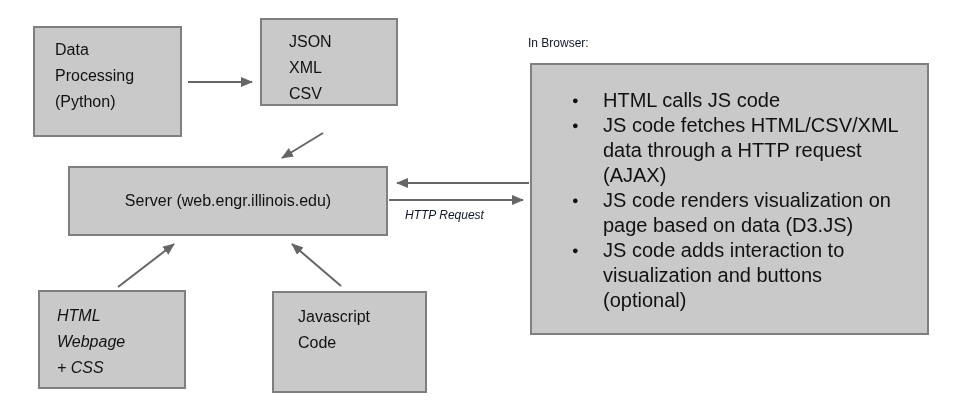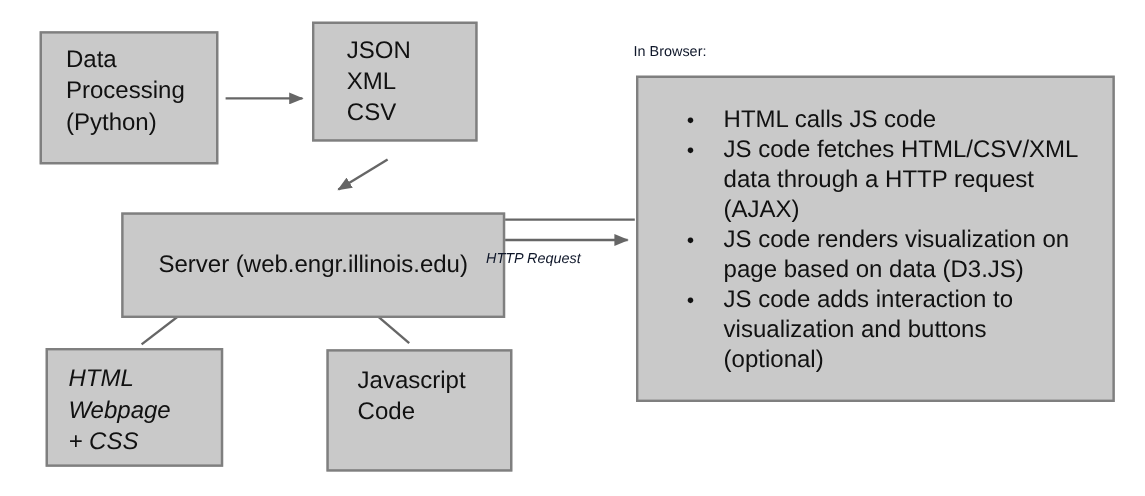--- a/index.html
+++ b/index.html
@@ -14,21 +14,21 @@
     height: 413px;
     background: #ffffff;
     overflow: hidden;
   }
   .box {
     position: absolute;
     background: #c9c9c9;
     border: 2px solid #7f7f7f;
     box-sizing: border-box;
     color: #111111;
-    font-size: 20px;
+    font-size: 16px;
     line-height: 26px;
     white-space: pre-line;
   }
   .floating-label {
     position: absolute;
     color: #0f172a;
     font-size: 12px;
     white-space: nowrap;
   }
   .arrow-layer {
@@ -80,25 +80,25 @@
     <line x1="529" y1="183" x2="397" y2="183" stroke="#666666" stroke-width="2" marker-end="url(#ah)"></line>
     <line x1="389" y1="200" x2="523" y2="200" stroke="#666666" stroke-width="2" marker-end="url(#ah)"></line>
     <line x1="118" y1="287" x2="174" y2="244" stroke="#666666" stroke-width="2" marker-end="url(#ah)"></line>
     <line x1="341" y1="286" x2="292" y2="244" stroke="#666666" stroke-width="2" marker-end="url(#ah)"></line>
   </svg>
 
   <div class="box" style="left:33px; top:26px; width:149px; height:111px; padding:9px 0 0 20px;">Data
 Processing
 (Python)</div>
 
-  <div class="box" style="left:260px; top:18px; width:138px; height:100px; padding:9px 0 2px 27px;">JSON
+  <div class="box" style="left:260px; top:18px; width:138px; height:88px; padding:9px 0 2px 27px;">JSON
 XML
 CSV</div>
 
-  <div class="box" style="left:68px; top:177px; width:320px; height:88px; display:flex; align-items:center; justify-content:center;margin-left:33px;">Server (web.engr.illinois.edu)</div>
+  <div class="box" style="left:68px; top:166px; width:320px; height:70px; display:flex; align-items:center; justify-content:center;">Server (web.engr.illinois.edu)</div>
 
   <div class="box" style="left:38px; top:290px; width:148px; height:99px; padding:11px 0 0 17px;font-style:italic;">HTML
 Webpage
 + CSS</div>
 
   <div class="box" style="left:272px; top:291px; width:155px; height:102px; padding:11px 0 16px 24px;">Javascript
 Code</div>
 
   <div class="floating-label" style="left:528px; top:36px;">In Browser:</div>
 

